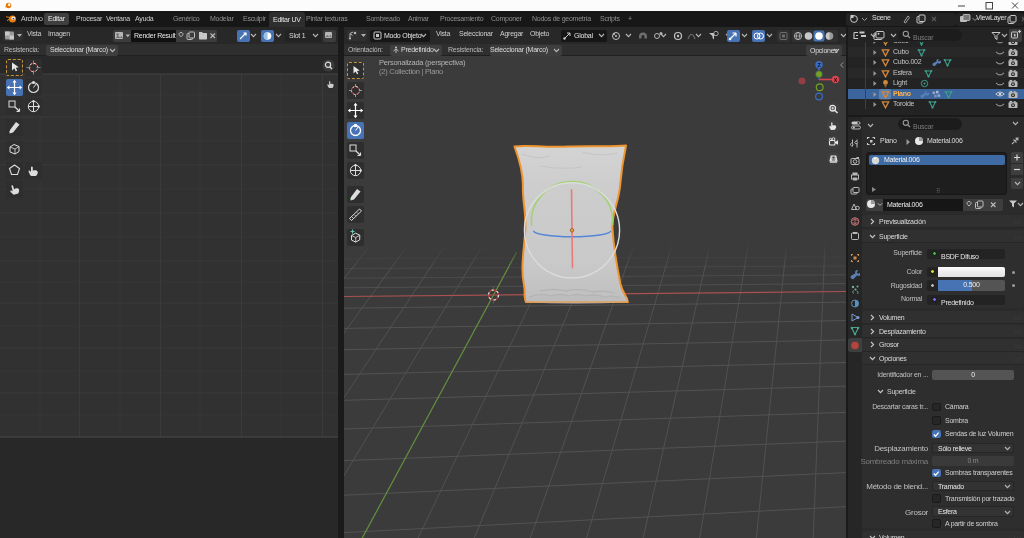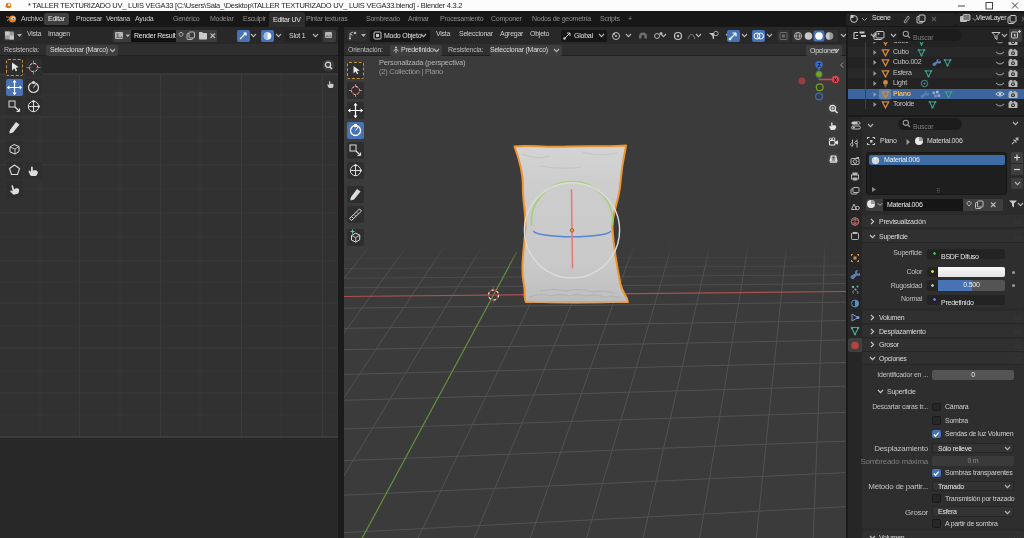--- a/index.html
+++ b/index.html
@@ -9,21 +9,20 @@
 </style></head><body>
 <div class="ab" style="left:0;top:0;width:1024px;height:538px;background:#232323;">
 <div class="ab" style="left:0;top:0;width:1024px;height:11px;background:#fcfcfc;"></div>
 <div class="ab" style="left:4;top:2px;left:4px;width:8px;height:8px;">
       <svg width="8" height="8" viewBox="0 0 16 16">
         <circle cx="9" cy="7" r="5.5" fill="#ea7600"></circle>
         <circle cx="10.2" cy="5.8" r="2.6" fill="#fff"></circle>
         <path d="M1 11l7-5 2 3z" fill="#ea7600"></path>
       </svg>
     </div>
-<div class="ab" style="left:28px;top:1px;height:10px;line-height:10px;font-size:7.5px;color:#1d1d1d;">* TALLER TEXTURIZADO UV_ LUIS VEGA33 [C:\Users\Sala_\Desktop\TALLER TEXTURIZADO UV_ LUIS VEGA33.blend] - Blender 4.3.2</div>
 <div class="ab" style="left:950px;top:1px;width:70px;height:9px;font-size:8px;color:#333;">
       <svg width="70" height="9">
         <line x1="8" y1="5" x2="15" y2="5" stroke="#444" stroke-width="1"></line>
         <rect x="36" y="1.5" width="6.5" height="6.5" fill="none" stroke="#444" stroke-width="1"></rect>
         <path d="M62 1.5l6 6M68 1.5l-6 6" stroke="#444" stroke-width="1"></path>
       </svg>
     </div>
 <div class="ab" style="left:0;top:11px;width:1024px;height:16px;background:#171717;"></div>
 <div class="ab" style="left:5px;top:14px;width:12px;height:10px;">
       <svg width="12" height="10" viewBox="0 0 24 20">
@@ -1168,21 +1167,21 @@
         </svg>
       </span></div>
 <div class="ab" style="left:857px;top:457px;width:71px;text-align:right;font-size:8px;color:#7e7e7e;">Sombreado máxima</div>
 <div class="ab" style="left:932px;top:455.5px;width:82px;height:10.5px;background:#3a3a3a;border-radius:2px;text-align:center;line-height:10.5px;font-size:7px;color:#8a8a8a;">0 m</div>
 <div class="ab" style="left:932px;top:468.5px;width:8.5px;height:8.5px;background:#4772b3;border-radius:2px;">
       <svg width="8.5" height="8.5">
         <path d="M1.8 4.5l1.8 1.8 3-3.6" stroke="#fff" stroke-width="1.3" fill="none"></path>
       </svg>
     </div>
 <div class="ab" style="left:945px;top:469px;font-size:7px;color:#cfcfcf;">Sombras transparentes</div>
-<div class="ab" style="left:857px;top:482px;width:71px;text-align:right;font-size:8px;color:#c0c0c0;">Método de partir...</div>
+<div class="ab" style="left:857px;top:482px;width:71px;text-align:right;font-size:8px;color:#c0c0c0;">Método de blend...</div>
 <div class="ab" style="left:932px;top:480.5px;width:82px;height:10.5px;background:#333333;border:1px solid #262626;border-radius:2px;line-height:9.5px;font-size:7px;color:#e8e8e8;padding-left:5px;">Tramado<span style="position:absolute;right:2px;top:2.5px">
         <svg width="7" height="5" viewBox="0 0 7 5">
           <path d="M1 1l2.5 2.6L6 1" fill="none" stroke="#b8b8b8" stroke-width="1.1"></path>
         </svg>
       </span></div>
 <div class="ab" style="left:932px;top:494.0px;width:8.5px;height:8.5px;background:#262626;border:1px solid #1a1a1a;border-radius:2px;"></div>
 <div class="ab" style="left:945px;top:494.5px;font-size:7px;color:#cfcfcf;">Transmisión por trazado</div>
 <div class="ab" style="left:857px;top:507.5px;width:71px;text-align:right;font-size:8px;color:#c0c0c0;">Grosor</div>
 <div class="ab" style="left:932px;top:506.0px;width:82px;height:10.5px;background:#333333;border:1px solid #262626;border-radius:2px;line-height:9.5px;font-size:7px;color:#e8e8e8;padding-left:5px;">Esfera<span style="position:absolute;right:2px;top:2.5px">
         <svg width="7" height="5" viewBox="0 0 7 5">

